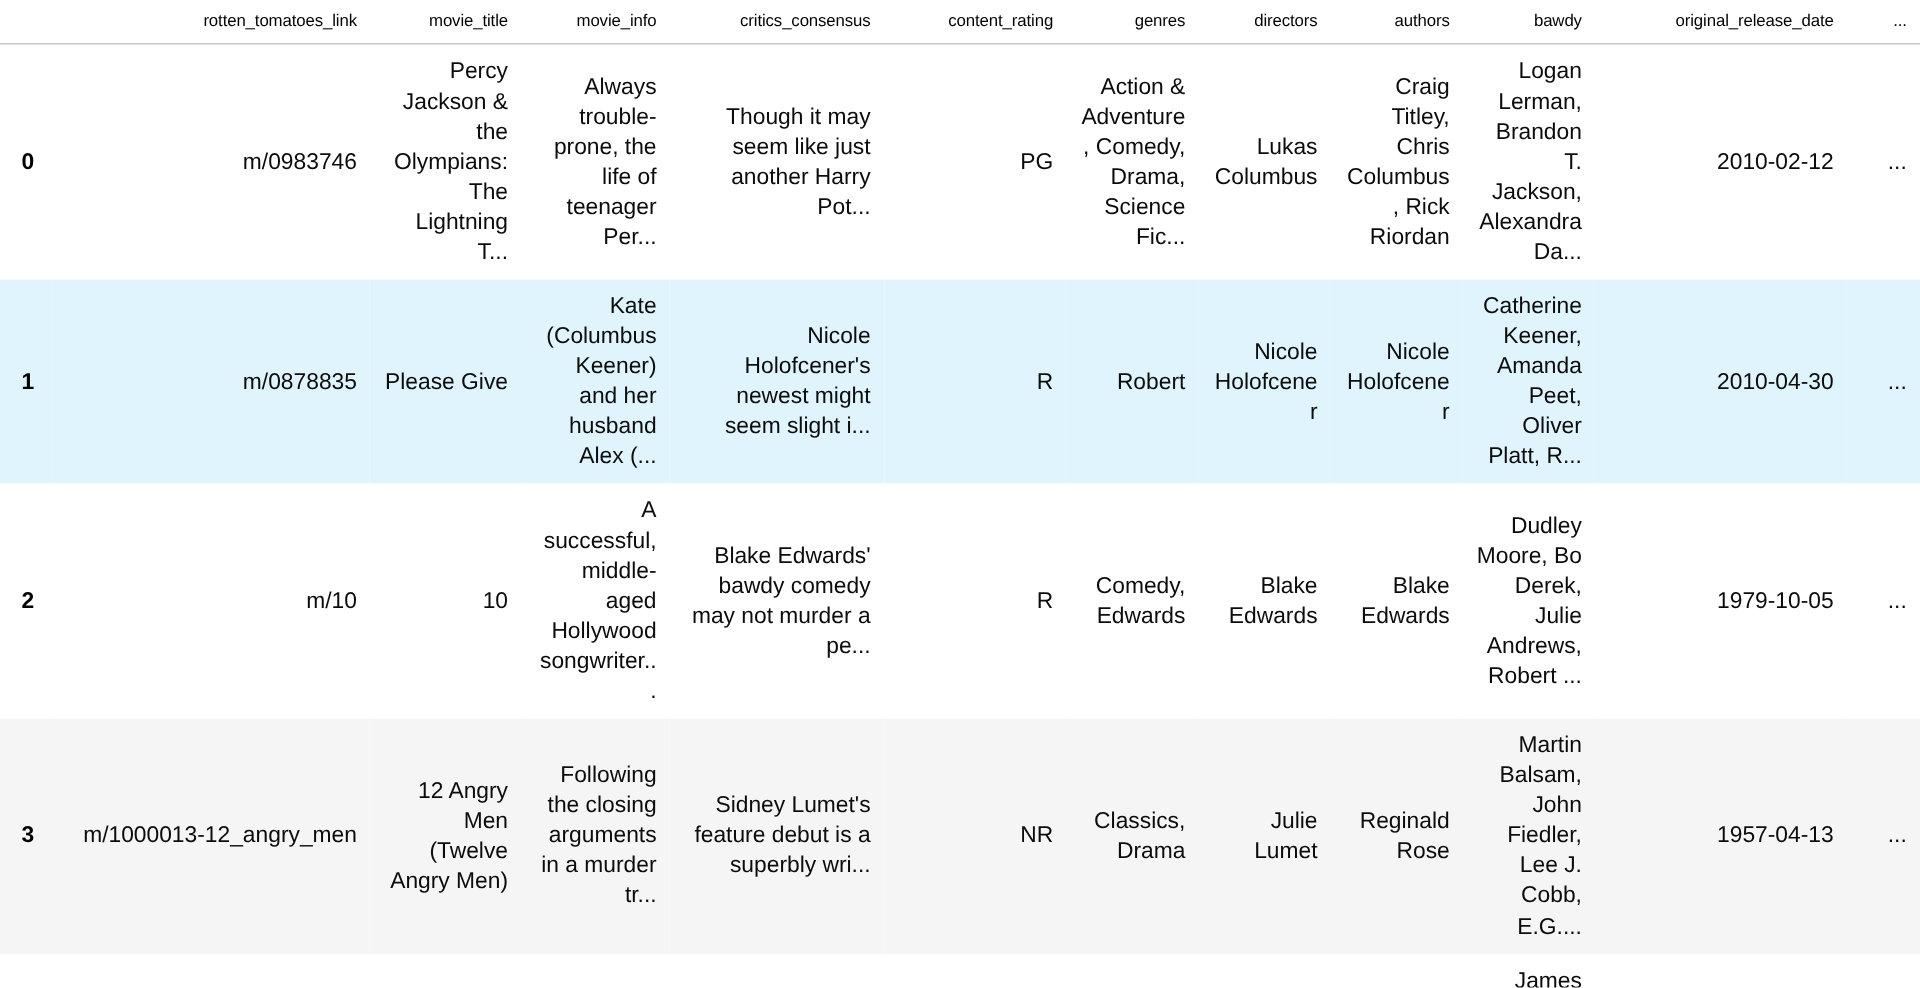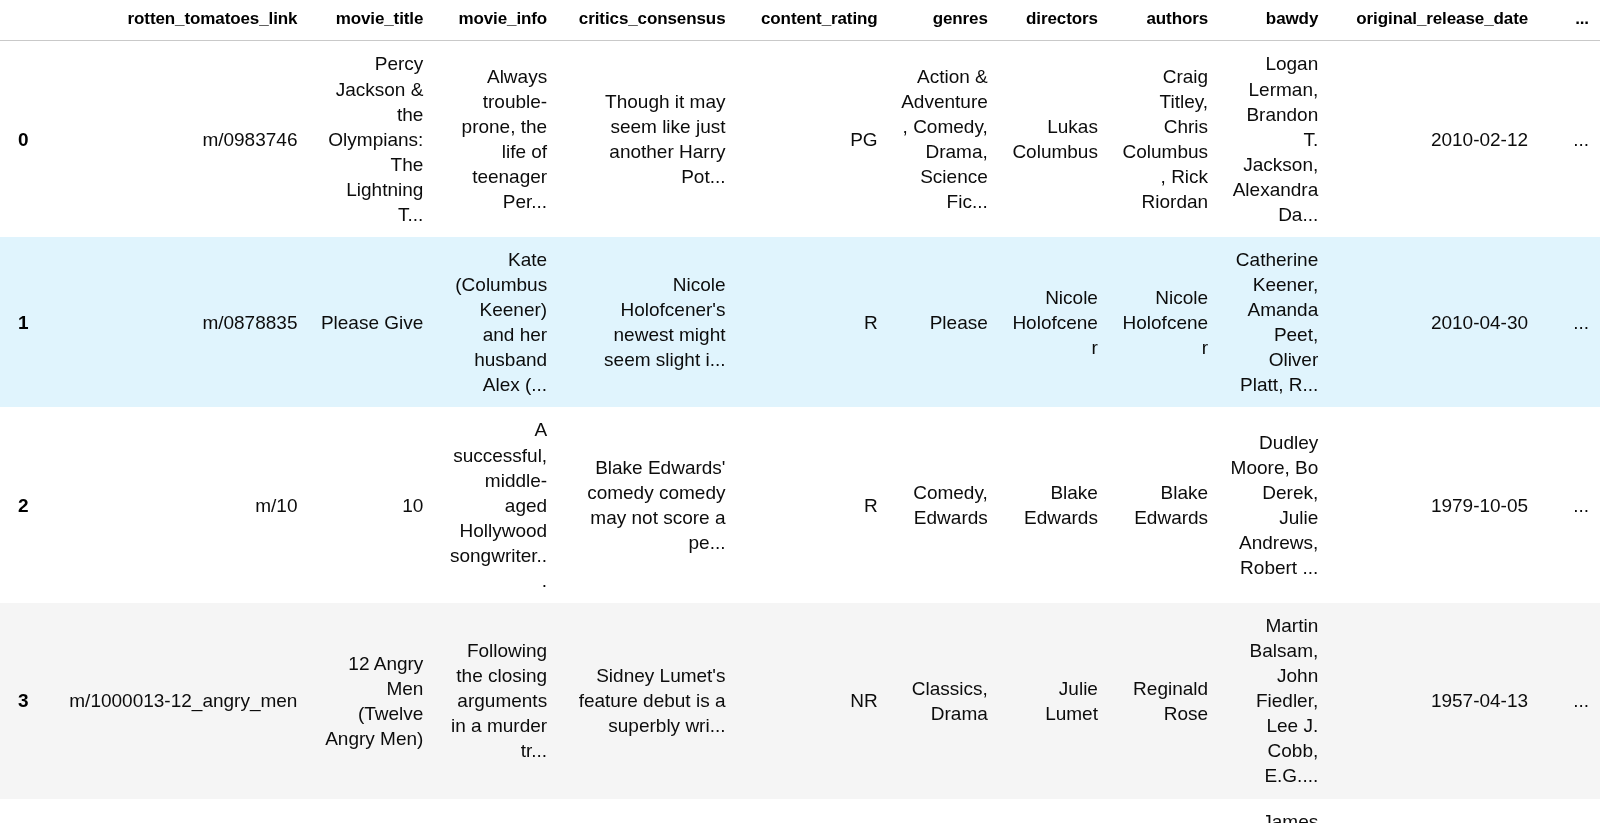--- a/index.html
+++ b/index.html
@@ -17,22 +17,22 @@
 
   #dataframe-table {
     width: 1600px;
     border-collapse: collapse;
     table-layout: fixed;
     font-size: 19px;
     line-height: 1.32;
   }
 
   #dataframe-table thead th {
-    font-weight: bold;
-    font-size: 17px;
+    font-weight: normal;
+    font-size: 14px;
     text-align: right;
     vertical-align: bottom;
     padding: 8px 11px 10px 11px;
     border-bottom: 1px solid #c9c9c9;
     white-space: nowrap;
     letter-spacing: -0.1px;
     color: #000;
   }
 
   #dataframe-table thead th.col-index {
@@ -130,33 +130,33 @@
         <td class="col-original_release_date">2010-02-12</td>
         <td class="col-ellipsis cell-ellipsis">...</td>
       </tr>
       <tr class="row-selected">
         <th class="row-index col-index">1</th>
         <td class="col-rotten_tomatoes_link">m/0878835</td>
         <td class="col-movie_title">Please Give</td>
         <td class="col-movie_info">Kate (Columbus Keener) and her husband Alex (...</td>
         <td class="col-critics_consensus">Nicole Holofcener's newest might seem slight i...</td>
         <td class="col-content_rating">R</td>
-        <td class="col-genres">Please</td>
+        <td class="col-genres">Robert</td>
         <td class="col-directors">Nicole Holofcener</td>
         <td class="col-authors">Nicole Holofcener</td>
         <td class="col-actors">Catherine Keener, Amanda Peet, Oliver Platt, R...</td>
         <td class="col-original_release_date">2010-04-30</td>
         <td class="col-ellipsis cell-ellipsis">...</td>
       </tr>
       <tr class="row-default">
         <th class="row-index col-index">2</th>
         <td class="col-rotten_tomatoes_link">m/10</td>
         <td class="col-movie_title">10</td>
         <td class="col-movie_info">A successful, middle-aged Hollywood songwriter...</td>
-        <td class="col-critics_consensus">Blake Edwards' comedy comedy may not score a pe...</td>
+        <td class="col-critics_consensus">Blake Edwards' bawdy comedy may not murder a pe...</td>
         <td class="col-content_rating">R</td>
         <td class="col-genres">Comedy, Edwards</td>
         <td class="col-directors">Blake Edwards</td>
         <td class="col-authors">Blake Edwards</td>
         <td class="col-actors">Dudley Moore, Bo Derek, Julie Andrews, Robert ...</td>
         <td class="col-original_release_date">1979-10-05</td>
         <td class="col-ellipsis cell-ellipsis">...</td>
       </tr>
       <tr class="row-striped">
         <th class="row-index col-index">3</th>

